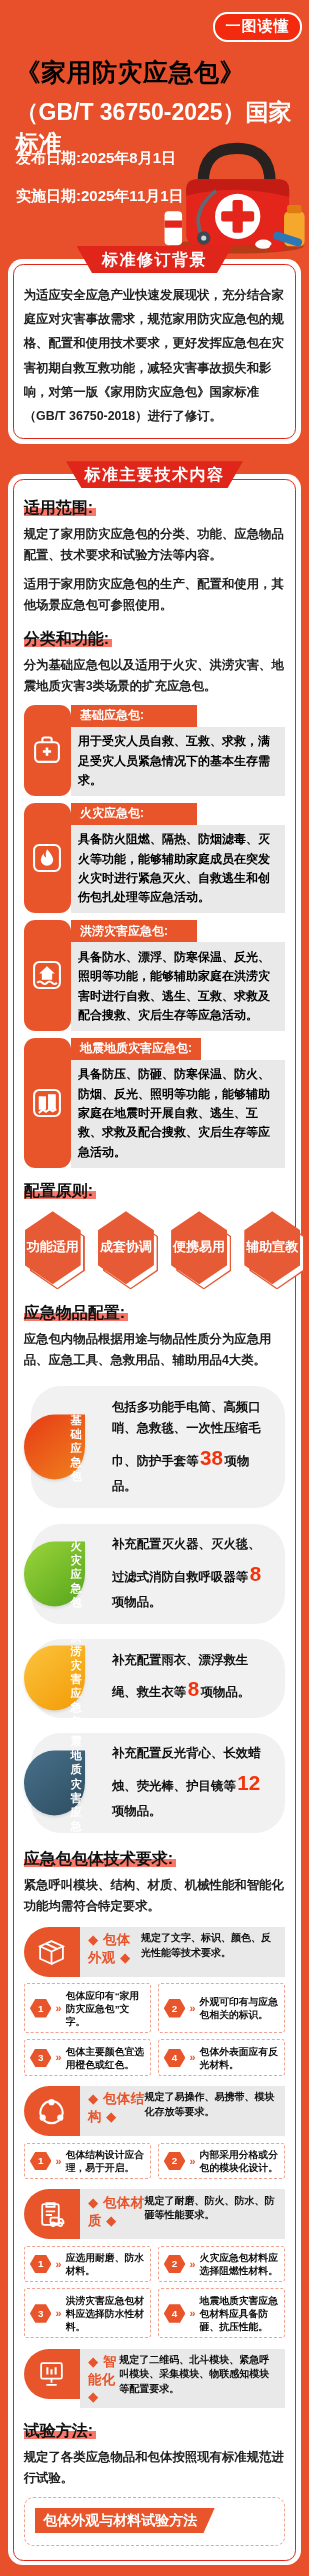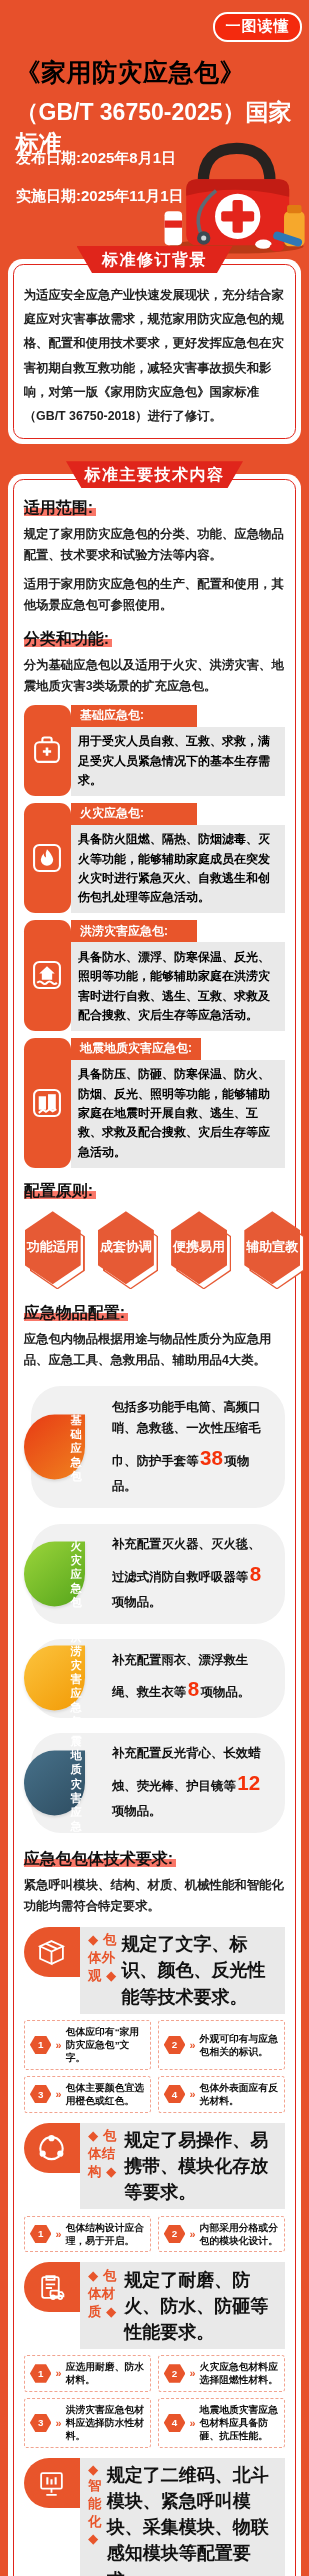--- a/index.html
+++ b/index.html
@@ -112,21 +112,21 @@
   .big-num{color:#F5320A;font-size:20.6px;font-weight:900;padding:0 1.5px;}
 
   
   .tech-banner{display:flex;margin:10.3px 0 6.2px 0;}
   .tech-icon{
     flex:none;width:56px;height:50px;background:#E8552B;border-radius:26px 0 0 26px;
     display:flex;align-items:center;justify-content:center;
   }
   .tech-body{flex:1;background:#E9E9E9;padding:4.1px 8.2px;display:flex;flex-direction:row;justify-content:center;}
   .tech-title{color:#E8552B;font-size:13.4px;font-weight:900;letter-spacing:0.5px;}
-  .tech-desc{color:#111;font-size:18px;font-weight:800;line-height:1.45;}
+  .tech-desc{color:#111;font-size:10px;font-weight:800;line-height:1.45;}
 
   .req-grid{display:grid;grid-template-columns:1fr 1fr;gap:6.2px;margin:0 0 4.1px 0;}
   .req-item{
     border:1px dashed #F2A38F;border-radius:3.1px;padding:4.1px 5.2px;
     display:flex;align-items:center;gap:4.1px;font-size:9.8px;font-weight:700;color:#111;line-height:1.35;
   }
   .req-num{
     flex:none;width:21.6px;height:18.5px;background:#E8552B;color:#fff;
     clip-path:polygon(25% 0,75% 0,100% 50%,75% 100%,25% 100%,0 50%);
     display:flex;align-items:center;justify-content:center;font-size:9.8px;font-weight:800;

